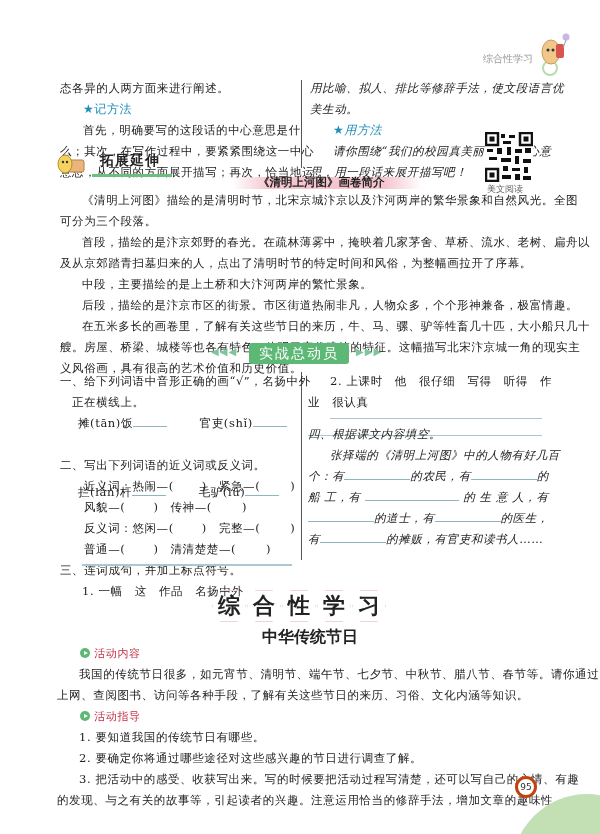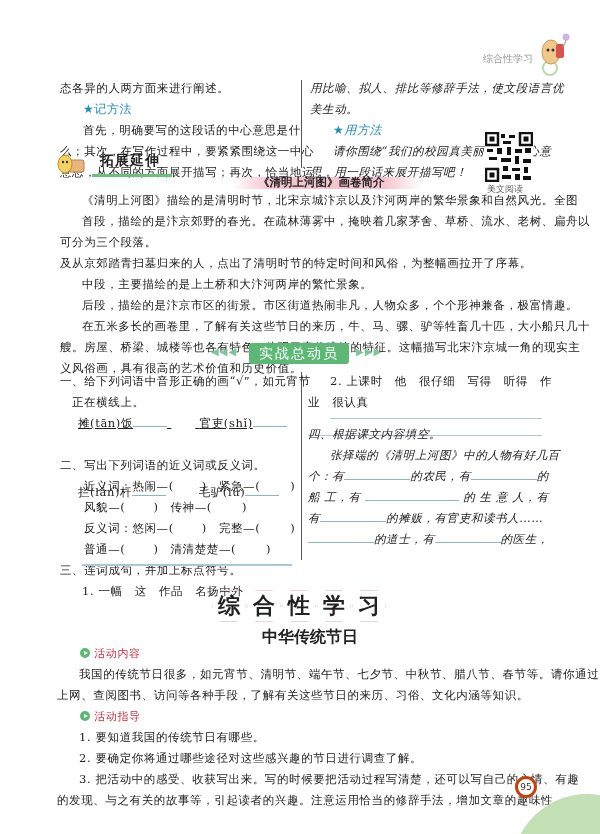--- a/index.html
+++ b/index.html
@@ -83,40 +83,40 @@
     <circle cx="7" cy="10" r="1.2" fill="#333"></circle>
       <circle cx="11" cy="10" r="1.2" fill="#333"></circle>
   </svg>
 </div>
 <div class="abs" style="left:100px;top:152px;font-size:14px;font-weight:bold;letter-spacing:1px;">拓展延伸</div>
 <div class="abs" style="left:92px;top:174px;width:80px;height:3px;background:#6cc07f;"></div>
 <div class="abs" style="left:232px;top:177px;width:190px;height:12px;background:linear-gradient(90deg,rgba(244,196,207,0) 0%,#f4c4cf 20%,#f4c4cf 80%,rgba(244,196,207,0) 100%);"></div>
 <div class="abs" style="left:258px;top:175px;font-size:11.5px;font-weight:bold;">《清明上河图》画卷简介</div>
 <div class="abs" style="left:60px;top:190px;width:500px;">
   <div class="line" style="padding-left:22px;">《清明上河图》描绘的是清明时节，北宋京城汴京以及汴河两岸的繁华景象和自然风光。全图</div>
+  <div class="line">可分为三个段落。</div>
   <div class="line" style="padding-left:22px;">首段，描绘的是汴京郊野的春光。在疏林薄雾中，掩映着几家茅舍、草桥、流水、老树、扁舟以</div>
-  <div class="line">可分为三个段落。</div>
   <div class="line">及从京郊踏青扫墓归来的人，点出了清明时节的特定时间和风俗，为整幅画拉开了序幕。</div>
   <div class="line" style="padding-left:22px;">中段，主要描绘的是上土桥和大汴河两岸的繁忙景象。</div>
   <div class="line" style="padding-left:22px;">后段，描绘的是汴京市区的街景。市区街道热闹非凡，人物众多，个个形神兼备，极富情趣。</div>
   <div class="line" style="padding-left:22px;">在五米多长的画卷里，了解有关这些节日的来历，牛、马、骡、驴等牲畜几十匹，大小船只几十</div>
   <div class="line">艘。房屋、桥梁、城楼等也各有特色，体现了宋代建筑的特征。这幅描写北宋汴京城一角的现实主</div>
   <div class="line">义风俗画，具有很高的艺术价值和历史价值。</div>
 </div>
 
 <div class="abs" style="left:211px;top:346px;color:#7cc69a;font-size:10px;letter-spacing:1px;">◀◀◀</div>
 <div class="abs" style="left:249px;top:343px;width:100px;height:21px;background:#5cb874;color:#fff;border-radius:3px;text-align:center;font-family:'DejaVu Sans',sans-serif;font-size:14px;line-height:21px;letter-spacing:2px;">实战总动员</div>
 <div class="abs" style="left:356px;top:346px;color:#7cc69a;font-size:10px;letter-spacing:1px;">▶▶▶</div>
 
 <div class="abs" style="left:301px;top:372px;width:1px;height:188px;background:#555;"></div>
 
 <div class="abs" style="left:60px;top:371px;width:240px;">
-  <div class="line">一、给下列词语中音形正确的画“√”，如元宵节</div>
+  <div class="line">一、给下列词语中音形正确的画“√”，名扬中外</div>
   <div class="line" style="padding-left:12px;">正在横线上。</div>
-  <div class="line" style="padding-left:18px;text-decoration:underline;">
+  <div class="line" style="padding-left:18px;">
     <span>摊(tān)饭</span><span class="blank" style="width:34px;"></span>
     <span style="display:inline-block;width:24px;"></span>
     <span>官吏(shǐ)</span><span class="blank" style="width:34px;"></span>
   </div>
   <div class="line" style="padding-left:18px;margin-top:48px;">
     <span>拦(lán)杆</span><span class="blank" style="width:34px;"></span>
     <span style="display:inline-block;width:24px;"></span>
     <span>毛驴(lú)</span><span class="blank" style="width:34px;"></span>
   </div>
 </div>
@@ -145,22 +145,22 @@
   <div class="line">业　很认真</div>
 </div>
 <div class="fullline" style="left:330px;top:418px;width:212px;"></div>
 <div class="fullline" style="left:308px;top:435px;width:234px;"></div>
 
 <div class="abs" style="left:308px;top:424px;width:250px;font-style:italic;">
   <div class="line">四、根据课文内容填空。</div>
   <div class="line" style="padding-left:22px;">张择端的《清明上河图》中的人物有好几百</div>
   <div class="line"><span>个：有</span><span class="blank" style="width:66px;"></span><span>的农民，有</span><span class="blank" style="width:66px;"></span><span>的</span></div>
   <div class="line"><span>船 工，有</span> <span class="blank" style="width:94px;"></span> <span>的 生 意 人，有</span></div>
+  <div class="line"><span class="blank" style="width:66px;"></span><span>的道士，有</span><span class="blank" style="width:66px;"></span><span>的医生，</span></div>
   <div class="line"><span>有</span><span class="blank" style="width:66px;"></span><span>的摊贩，有官吏和读书人……</span></div>
-  <div class="line"><span class="blank" style="width:66px;"></span><span>的道士，有</span><span class="blank" style="width:66px;"></span><span>的医生，</span></div>
 </div>
 
 <div class="fullline" style="left:82px;top:574px;width:0;"></div>
 <div class="fullline" style="left:82px;top:564px;width:210px;border-bottom-width:2px;"></div>
 
 <div class="abs" style="left:212px;top:590px;width:180px;height:34px;display:flex;gap:1px;">
   <div style="width:34px;height:32px;border:1px solid #f0d2da;clip-path:polygon(25% 0,75% 0,100% 50%,75% 100%,25% 100%,0 50%);display:flex;align-items:center;justify-content:center;font-size:22px;font-weight:bold;">综</div>
   <div style="width:34px;height:32px;border:1px solid #f0d2da;clip-path:polygon(25% 0,75% 0,100% 50%,75% 100%,25% 100%,0 50%);display:flex;align-items:center;justify-content:center;font-size:22px;font-weight:bold;">合</div>
   <div style="width:34px;height:32px;border:1px solid #f0d2da;clip-path:polygon(25% 0,75% 0,100% 50%,75% 100%,25% 100%,0 50%);display:flex;align-items:center;justify-content:center;font-size:22px;font-weight:bold;">性</div>
   <div style="width:34px;height:32px;border:1px solid #f0d2da;clip-path:polygon(25% 0,75% 0,100% 50%,75% 100%,25% 100%,0 50%);display:flex;align-items:center;justify-content:center;font-size:22px;font-weight:bold;">学</div>

